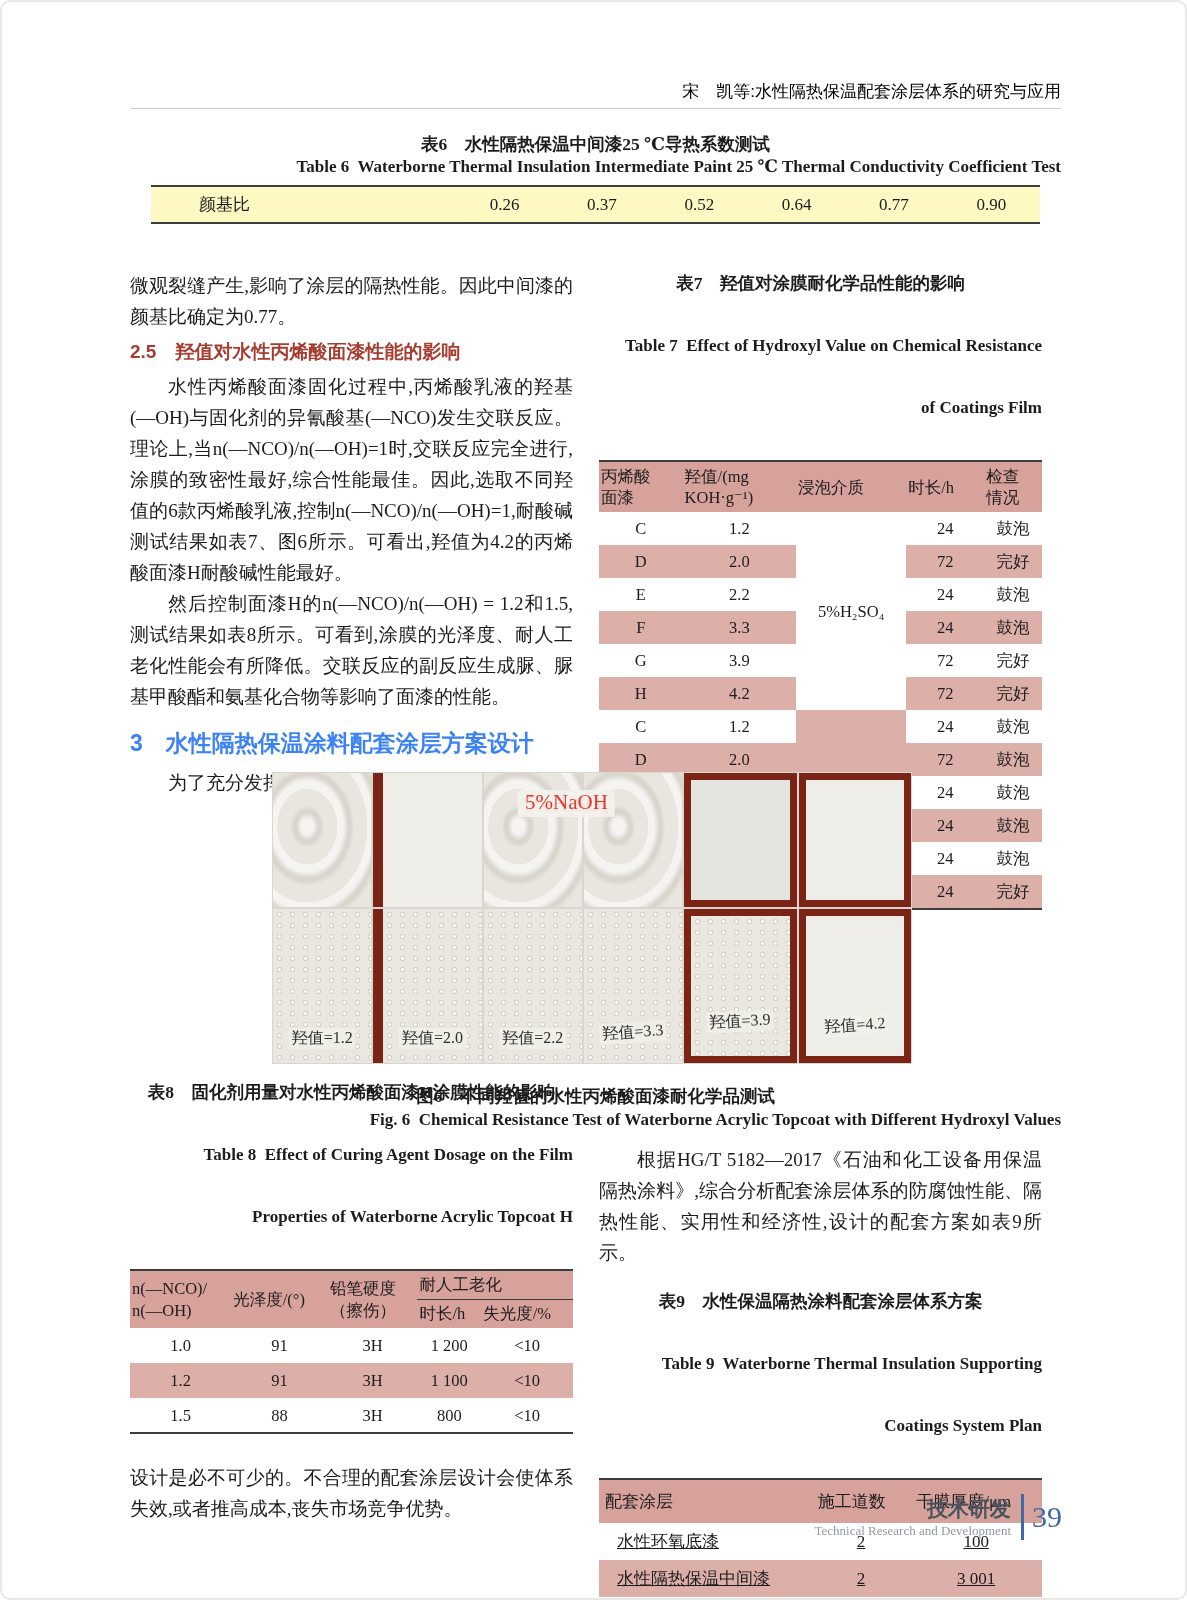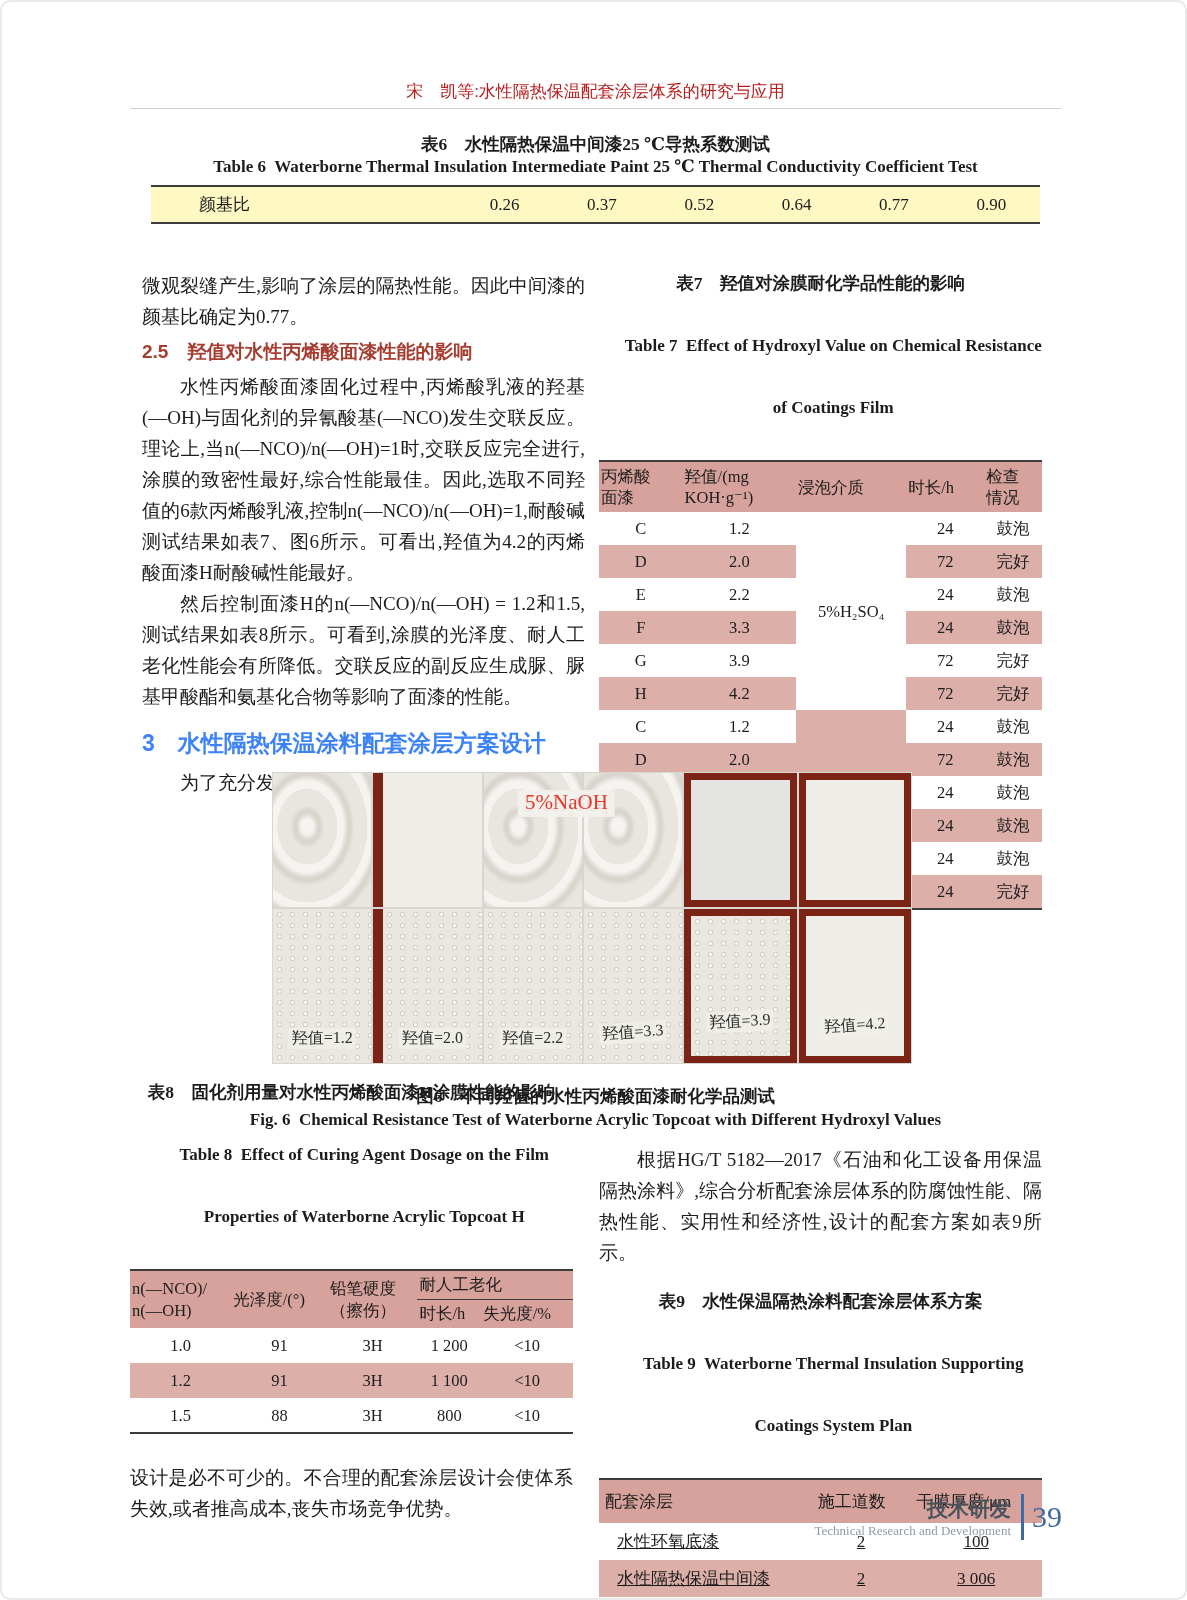--- a/index.html
+++ b/index.html
@@ -1,39 +1,39 @@
 <!DOCTYPE html>
 <html><head>
 <meta charset="utf-8">
 <style>
   * { margin:0; padding:0; box-sizing:border-box; }
   body { background:#ffffff; font-family:"Liberation Serif","DejaVu Serif",serif; }
   .page { position:relative; width:1187px; height:1600px; margin:0 auto; background:#ffffff;
           border:2px solid #e9e9e9; border-radius:10px; overflow:hidden; color:#1c1c1c; }
 
   
-  .run-head { position:absolute; top:78px; left:128px; width:931px; text-align:center;
-              font-size:17px; color:#b91c1c; font-family:"Liberation Sans",sans-serif; }
+  .run-head { position:absolute; top:78px; left:128px; width:931px; text-align:right;
+              font-size:17px; color:#000000; font-family:"Liberation Sans",sans-serif; }
   .head-rule { position:absolute; top:106px; left:128px; width:931px; height:1px; background:#cfcfcf; }
 
   
   .title-cn { font-weight:bold; font-size:17.5px; text-align:center; white-space:pre-wrap; }
-  .title-en { font-weight:bold; font-size:17px; text-align:center; white-space:pre-wrap; }
+  .title-en { font-weight:bold; font-size:17px; text-align:right; white-space:pre-wrap; }
 
   
   .t6-block { position:absolute; top:130px; left:128px; width:931px; }
   .t6 { width:889px; margin:8px auto 0; border-collapse:collapse; font-size:17px;
         border-top:2px solid #3c3c3c; border-bottom:2px solid #3c3c3c; }
   .t6 td { text-align:center; padding:6px 2px; }
   .t6 .hdr td { background:#fef9c3; }
   .t6 td.lbl { text-align:left; padding-left:48px; width:305px; }
 
   
   .col { position:absolute; width:443px; font-size:19px; line-height:31px; text-align:justify; }
-  .col-l1 { top:268px; left:140px; }
+  .col-l1 { top:268px; left:128px; }
   .col-r1 { top:266px; left:597px; }
   .col-l2 { top:1075px; left:128px; }
   .col-r2 { top:1142px; left:597px; }
   .indent { text-indent:2em; }
   .h25 { font-family:"Liberation Sans",sans-serif; font-weight:bold; color:#a63d30;
          font-size:19px; margin:4px 0; text-align:left; }
   .h3  { font-family:"Liberation Sans",sans-serif; font-weight:bold; color:#3b82f6;
          font-size:23px; margin:16px 0 8px; text-align:left; }
 
   
@@ -325,21 +325,21 @@
         <th>干膜厚度/μm</th>
       </tr>
       <tr>
         <td class="lft">水性环氧底漆</td>
         <td>2</td>
         <td>100</td>
       </tr>
       <tr class="pink">
         <td class="lft">水性隔热保温中间漆</td>
         <td>2</td>
-        <td>3 006</td>
+        <td>3 001</td>
       </tr>
       <tr>
         <td class="lft">水性丙烯酸面漆</td>
         <td>2</td>
         <td>100</td>
       </tr>
     </tbody>
       </table>
   </div>
 

